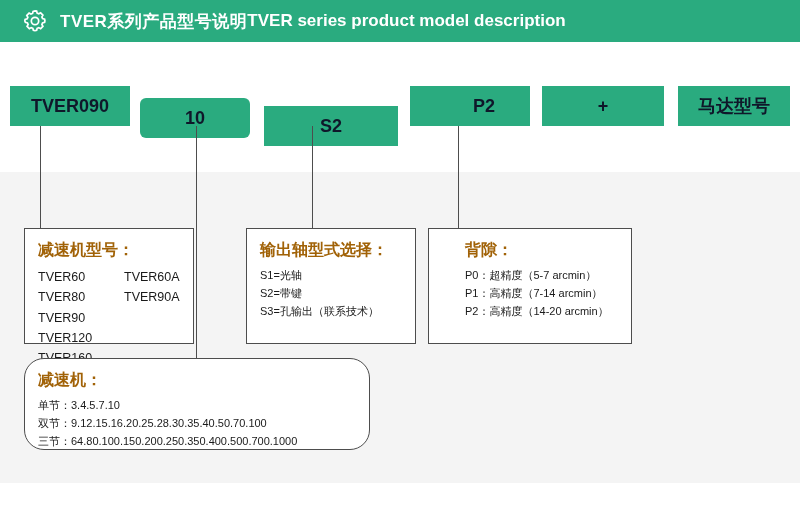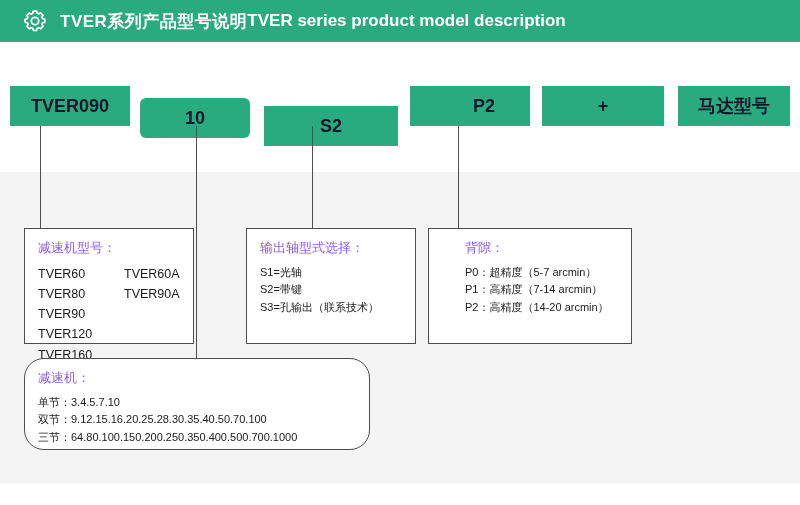--- a/index.html
+++ b/index.html
@@ -98,23 +98,23 @@
 
   
   .desc-box {
     position: absolute;
     background: #ffffff;
     border: 1px solid #4d4d4d;
     box-sizing: border-box;
     padding: 11px 13px 10px 13px;
   }
   .desc-title {
-    font-size: 13px;
-    font-weight: normal;
-    color: #8b5cf6;
+    font-size: 16px;
+    font-weight: bold;
+    color: #a16207;
     margin-bottom: 8px;
     line-height: 1.2;
   }
   .desc-line {
     font-size: 11px;
     color: #1a1a1a;
     line-height: 1.62;
     white-space: pre;
   }
   .two-col-row {

